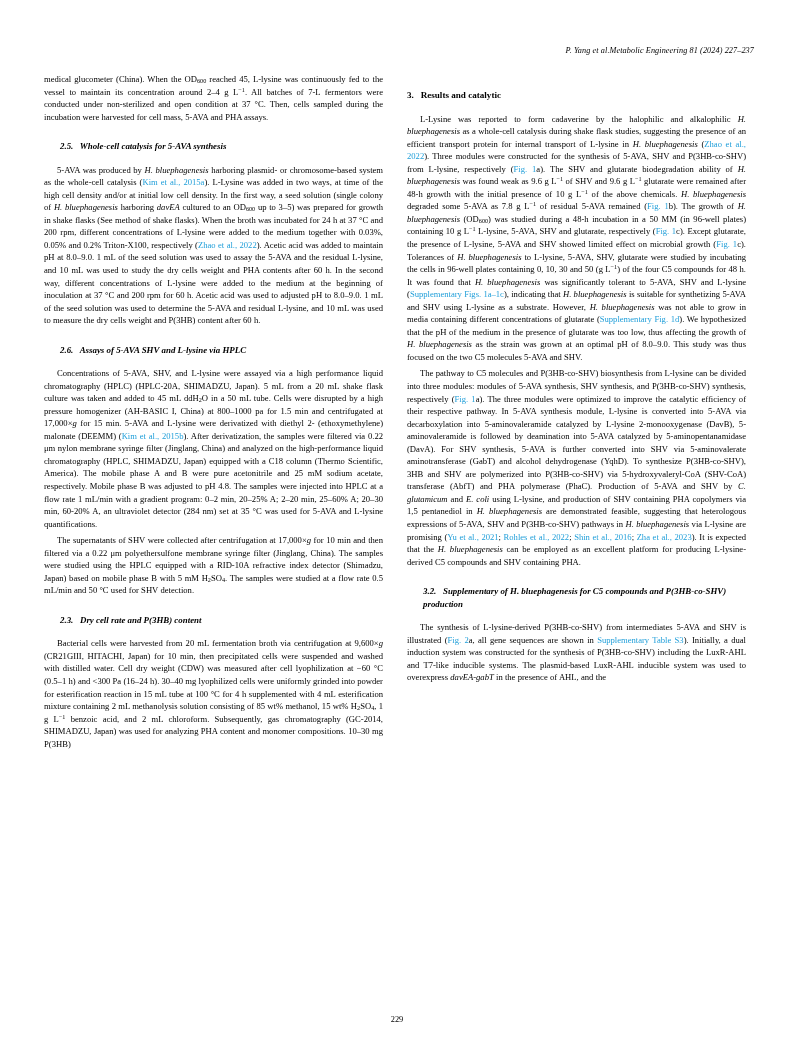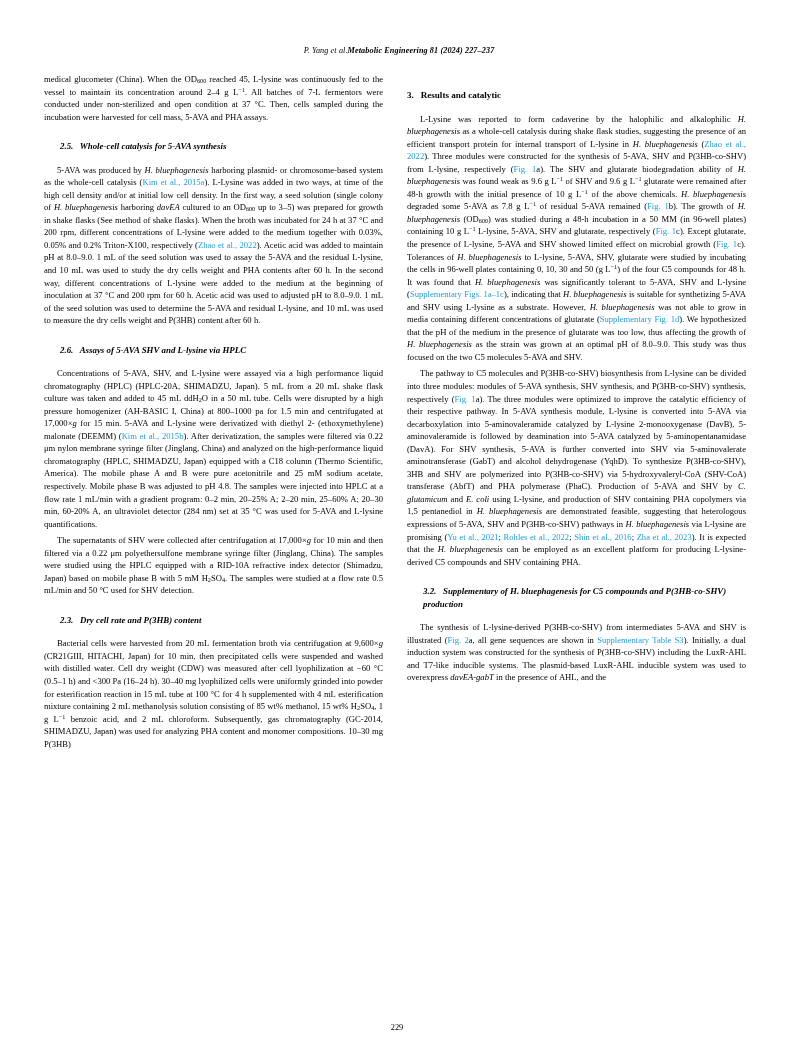--- a/index.html
+++ b/index.html
@@ -19,30 +19,30 @@
     position: absolute;
     left: 0; top: 0;
     width: 794px;
     height: 1058px;
     box-sizing: border-box;
     padding: 46px 40px 30px 44px;
   }
   
   .runhead {
     display: flex;
-    justify-content: center;
+    justify-content: flex-end;
     align-items: baseline;
     font-style: italic;
     font-size: 8.2px;
     letter-spacing: 0.1px;
     margin-bottom: 16px;
     height: 11px;
   }
   .runhead .authors { white-space: nowrap; }
-  .runhead .journal { white-space: nowrap; font-weight: bold; }
+  .runhead .journal { white-space: nowrap; }
 
   
   .columns {
     display: flex;
     gap: 24px;
     align-items: flex-start;
   }
   .col {
     width: 339px;
     flex: 0 0 339px;
@@ -84,21 +84,21 @@
     text-decoration: none;
   }
   sub { font-size: 0.72em; vertical-align: -0.22em; line-height: 0; }
   sup { font-size: 0.72em; vertical-align: 0.42em; line-height: 0; }
 
   
   .pagenum {
     position: absolute;
     left: 0;
     right: 0;
-    bottom: 26px;
+    bottom: 34px;
     text-align: center;
     font-size: 8.4px;
   }
 </style>
 </head>
 <body>
 
 <div class="page">
 
   <div class="runhead">

